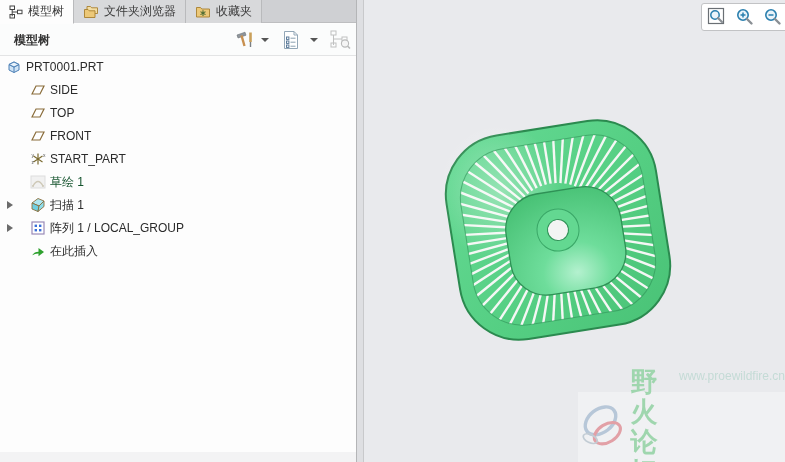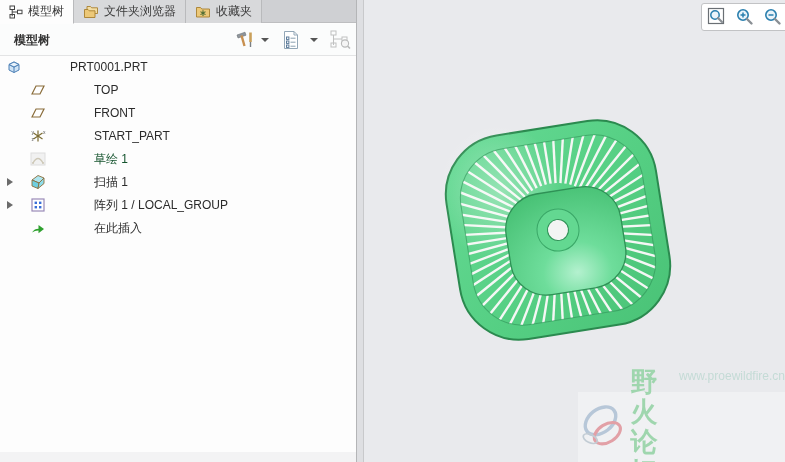--- a/index.html
+++ b/index.html
@@ -28,21 +28,21 @@
     border-right:4px solid transparent; border-top:4px solid #555; }
 
   .tree { position:absolute; left:0; top:56px; width:356px; height:396px;
     background:#fdfdfd; overflow:hidden; }
   .tree-row { position:relative; height:23px; line-height:23px; font-size:12px;
     color:#2b2b2b; white-space:nowrap; cursor:default; }
   .tree-row .expander { position:absolute; left:7px; top:7px; width:0; height:0;
     border-top:4px solid transparent; border-bottom:4px solid transparent;
     border-left:6px solid #6b6b6b; }
   .tree-row .t-icon { position:absolute; top:3px; width:16px; height:16px; }
-  .tree-row .t-label { position:absolute; top:0;margin-left:44px; }
+  .tree-row .t-label { position:absolute; top:0; }
   .tree-row.root .t-icon { left:6px; } .tree-row.root .t-label { left:26px; }
   .tree-row.child .t-icon { left:30px; } .tree-row.child .t-label { left:50px; }
   .tree-row.disabled .t-label { color:#14532d; }
   .panel-bottom-strip { position:absolute; left:0; top:452px; width:356px; height:10px;
     background:#f3f3f4; }
 
   
   .splitter { position:absolute; left:356px; top:0; width:8px; height:462px;
     background:#dedfe2; border-left:1px solid #b4b5b7; border-right:1px solid #c8c9cb; }
 
@@ -160,20 +160,26 @@
 
       <div class="tree-row root">
         <svg class="t-icon" viewBox="0 0 16 16">
           <path d="M3 5.5 L8 3 L13 5.5 L13 11 L8 13.5 L3 11 Z" fill="#cfe3f5" stroke="#4a7fb5"></path>
           <path d="M3 5.5 L8 8 L13 5.5 M8 8 V13.5" fill="none" stroke="#4a7fb5"></path>
           <path d="M3 5.5 L8 3 L13 5.5 L8 8 Z" fill="#e8f2fb" stroke="#4a7fb5"></path>
         </svg>
         <span class="t-label">PRT0001.PRT</span>
       </div>
 
+      <div class="tree-row child">
+        <svg class="t-icon" viewBox="0 0 16 16">
+          <path d="M2 12 L6 4 H14 L10 12 Z" fill="#ffffff" stroke="#8a6d3b" stroke-width="1.2"></path>
+        </svg>
+        <span class="t-label">SIDE</span>
+      </div>
 
       <div class="tree-row child">
         <svg class="t-icon" viewBox="0 0 16 16">
           <path d="M2 12 L6 4 H14 L10 12 Z" fill="#ffffff" stroke="#8a6d3b" stroke-width="1.2"></path>
         </svg>
         <span class="t-label">TOP</span>
       </div>
 
       <div class="tree-row child">
         <svg class="t-icon" viewBox="0 0 16 16">

